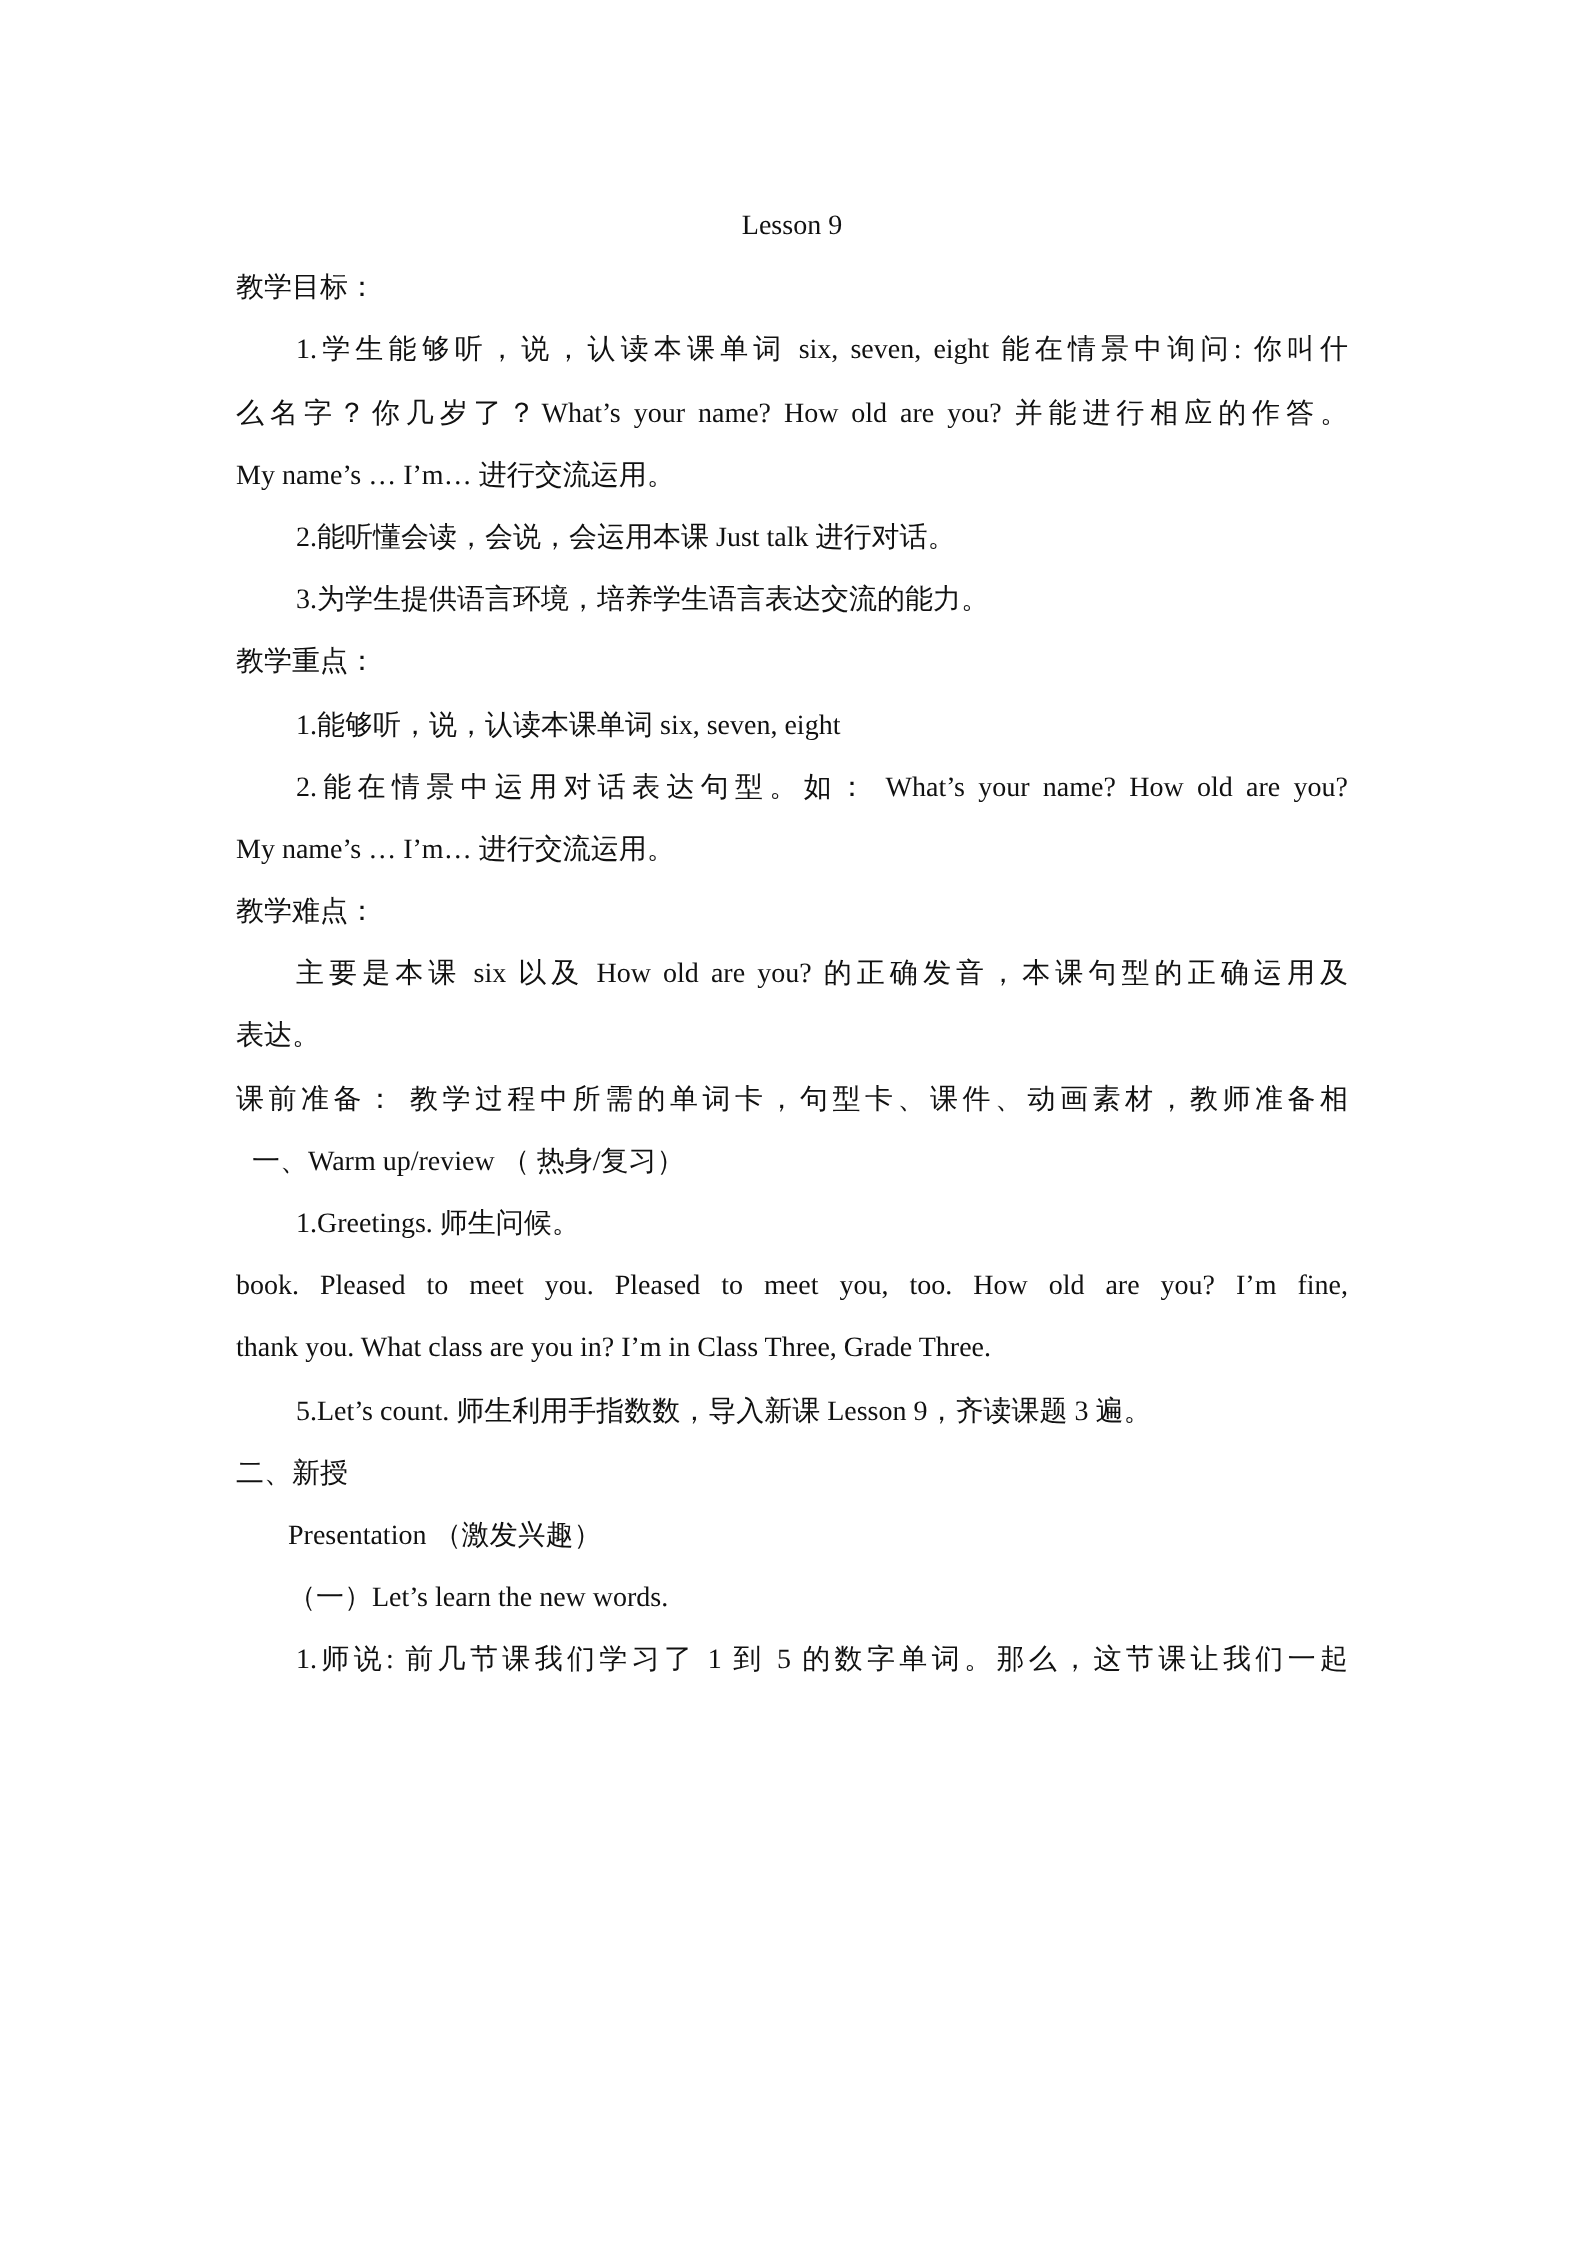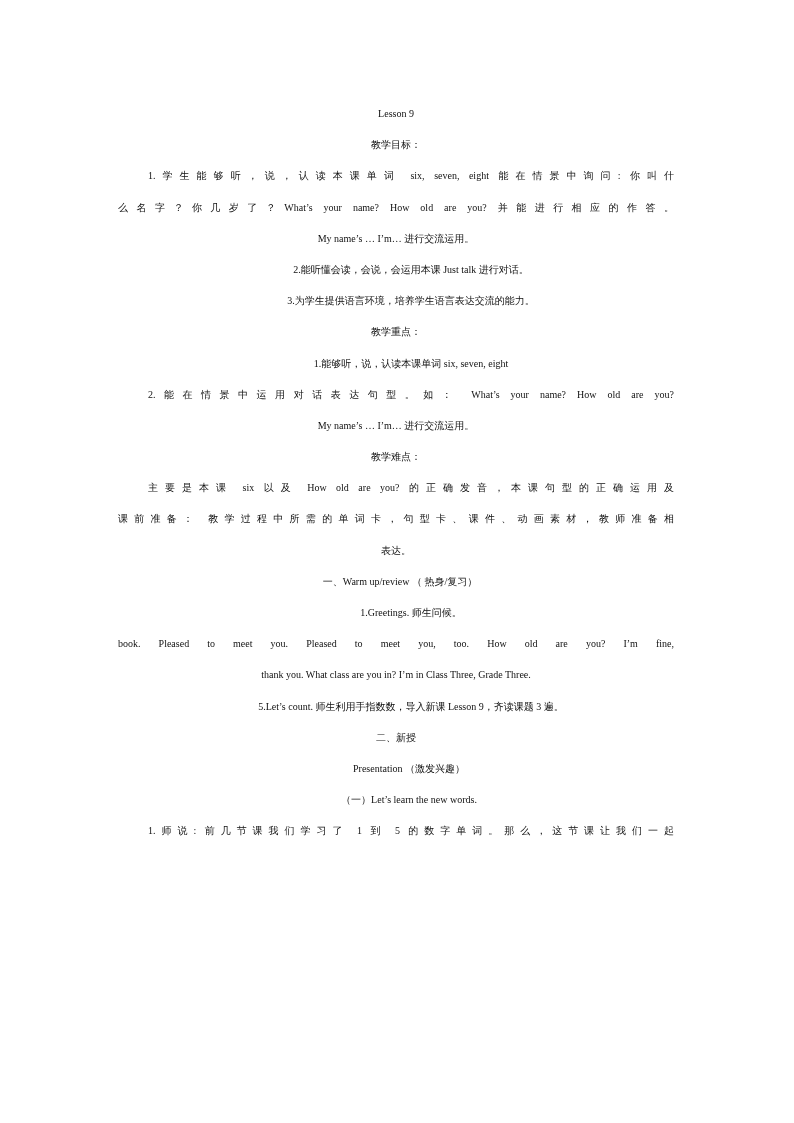--- a/index.html
+++ b/index.html
@@ -1,23 +1,23 @@
 <!DOCTYPE html>
 <html><head>
 <meta charset="utf-8">
 <style>
   html, body { margin: 0; padding: 0; background: #ffffff; }
   body { width: 794px; height: 1123px; position: relative; overflow: hidden; }
   .page {
     position: absolute; left: 118px; top: 98px; width: 556px;
     font-family: "Liberation Serif", "DejaVu Serif", serif;
-    font-size: 10px; color: #111; line-height: 31.2px;
+    font-size: 14px; color: #111; line-height: 31.2px;
   }
   .title { text-align: center; height: 31.2px; }
-  .line { white-space: nowrap; height: 31.2px; overflow: visible; text-align: center; }
+  .line { white-space: nowrap; height: 31.2px; overflow: visible; }
   .ind { padding-left: 30px; }
   .ind-s { padding-left: 8px; }
   .ind-m { padding-left: 26px; }
   .just { text-align: justify; text-align-last: justify; white-space: normal; }
 </style>
 </head>
 <body>
 
 <div class="page">
   <div class="title">Lesson 9</div>
@@ -27,22 +27,22 @@
       <div class="line just">么名字？你几岁了？What’s your name? How old are you? 并能进行相应的作答。</div>
       <div class="line">My name’s … I’m… 进行交流运用。</div>
       <div class="line ind">2.能听懂会读，会说，会运用本课 Just talk 进行对话。</div>
       <div class="line ind">3.为学生提供语言环境，培养学生语言表达交流的能力。</div>
       <div class="line">教学重点：</div>
       <div class="line ind">1.能够听，说，认读本课单词 six, seven, eight</div>
       <div class="line ind just">2.能在情景中运用对话表达句型。如： What’s your name? How old are you?</div>
       <div class="line">My name’s … I’m… 进行交流运用。</div>
       <div class="line">教学难点：</div>
       <div class="line ind just">主要是本课 six 以及 How old are you? 的正确发音，本课句型的正确运用及</div>
+      <div class="line">表达。</div>
       <div class="line just">课前准备： 教学过程中所需的单词卡，句型卡、课件、动画素材，教师准备相</div>
-      <div class="line">表达。</div>
       <div class="line ind-s">一、Warm up/review （ 热身/复习）</div>
       <div class="line ind">1.Greetings.      师生问候。</div>
       <div class="line just">book. Pleased to meet you. Pleased to meet you, too. How old are you? I’m fine,</div>
       <div class="line">thank you. What class are you in? I’m in Class Three, Grade Three.</div>
       <div class="line ind">5.Let’s count.    师生利用手指数数，导入新课 Lesson 9，齐读课题 3 遍。</div>
       <div class="line">二、新授</div>
       <div class="line ind-m">Presentation （激发兴趣）</div>
       <div class="line ind-m">（一）Let’s learn the new words.</div>
       <div class="line ind just">1.师说: 前几节课我们学习了 1 到 5 的数字单词。那么，这节课让我们一起</div>
     </div>

